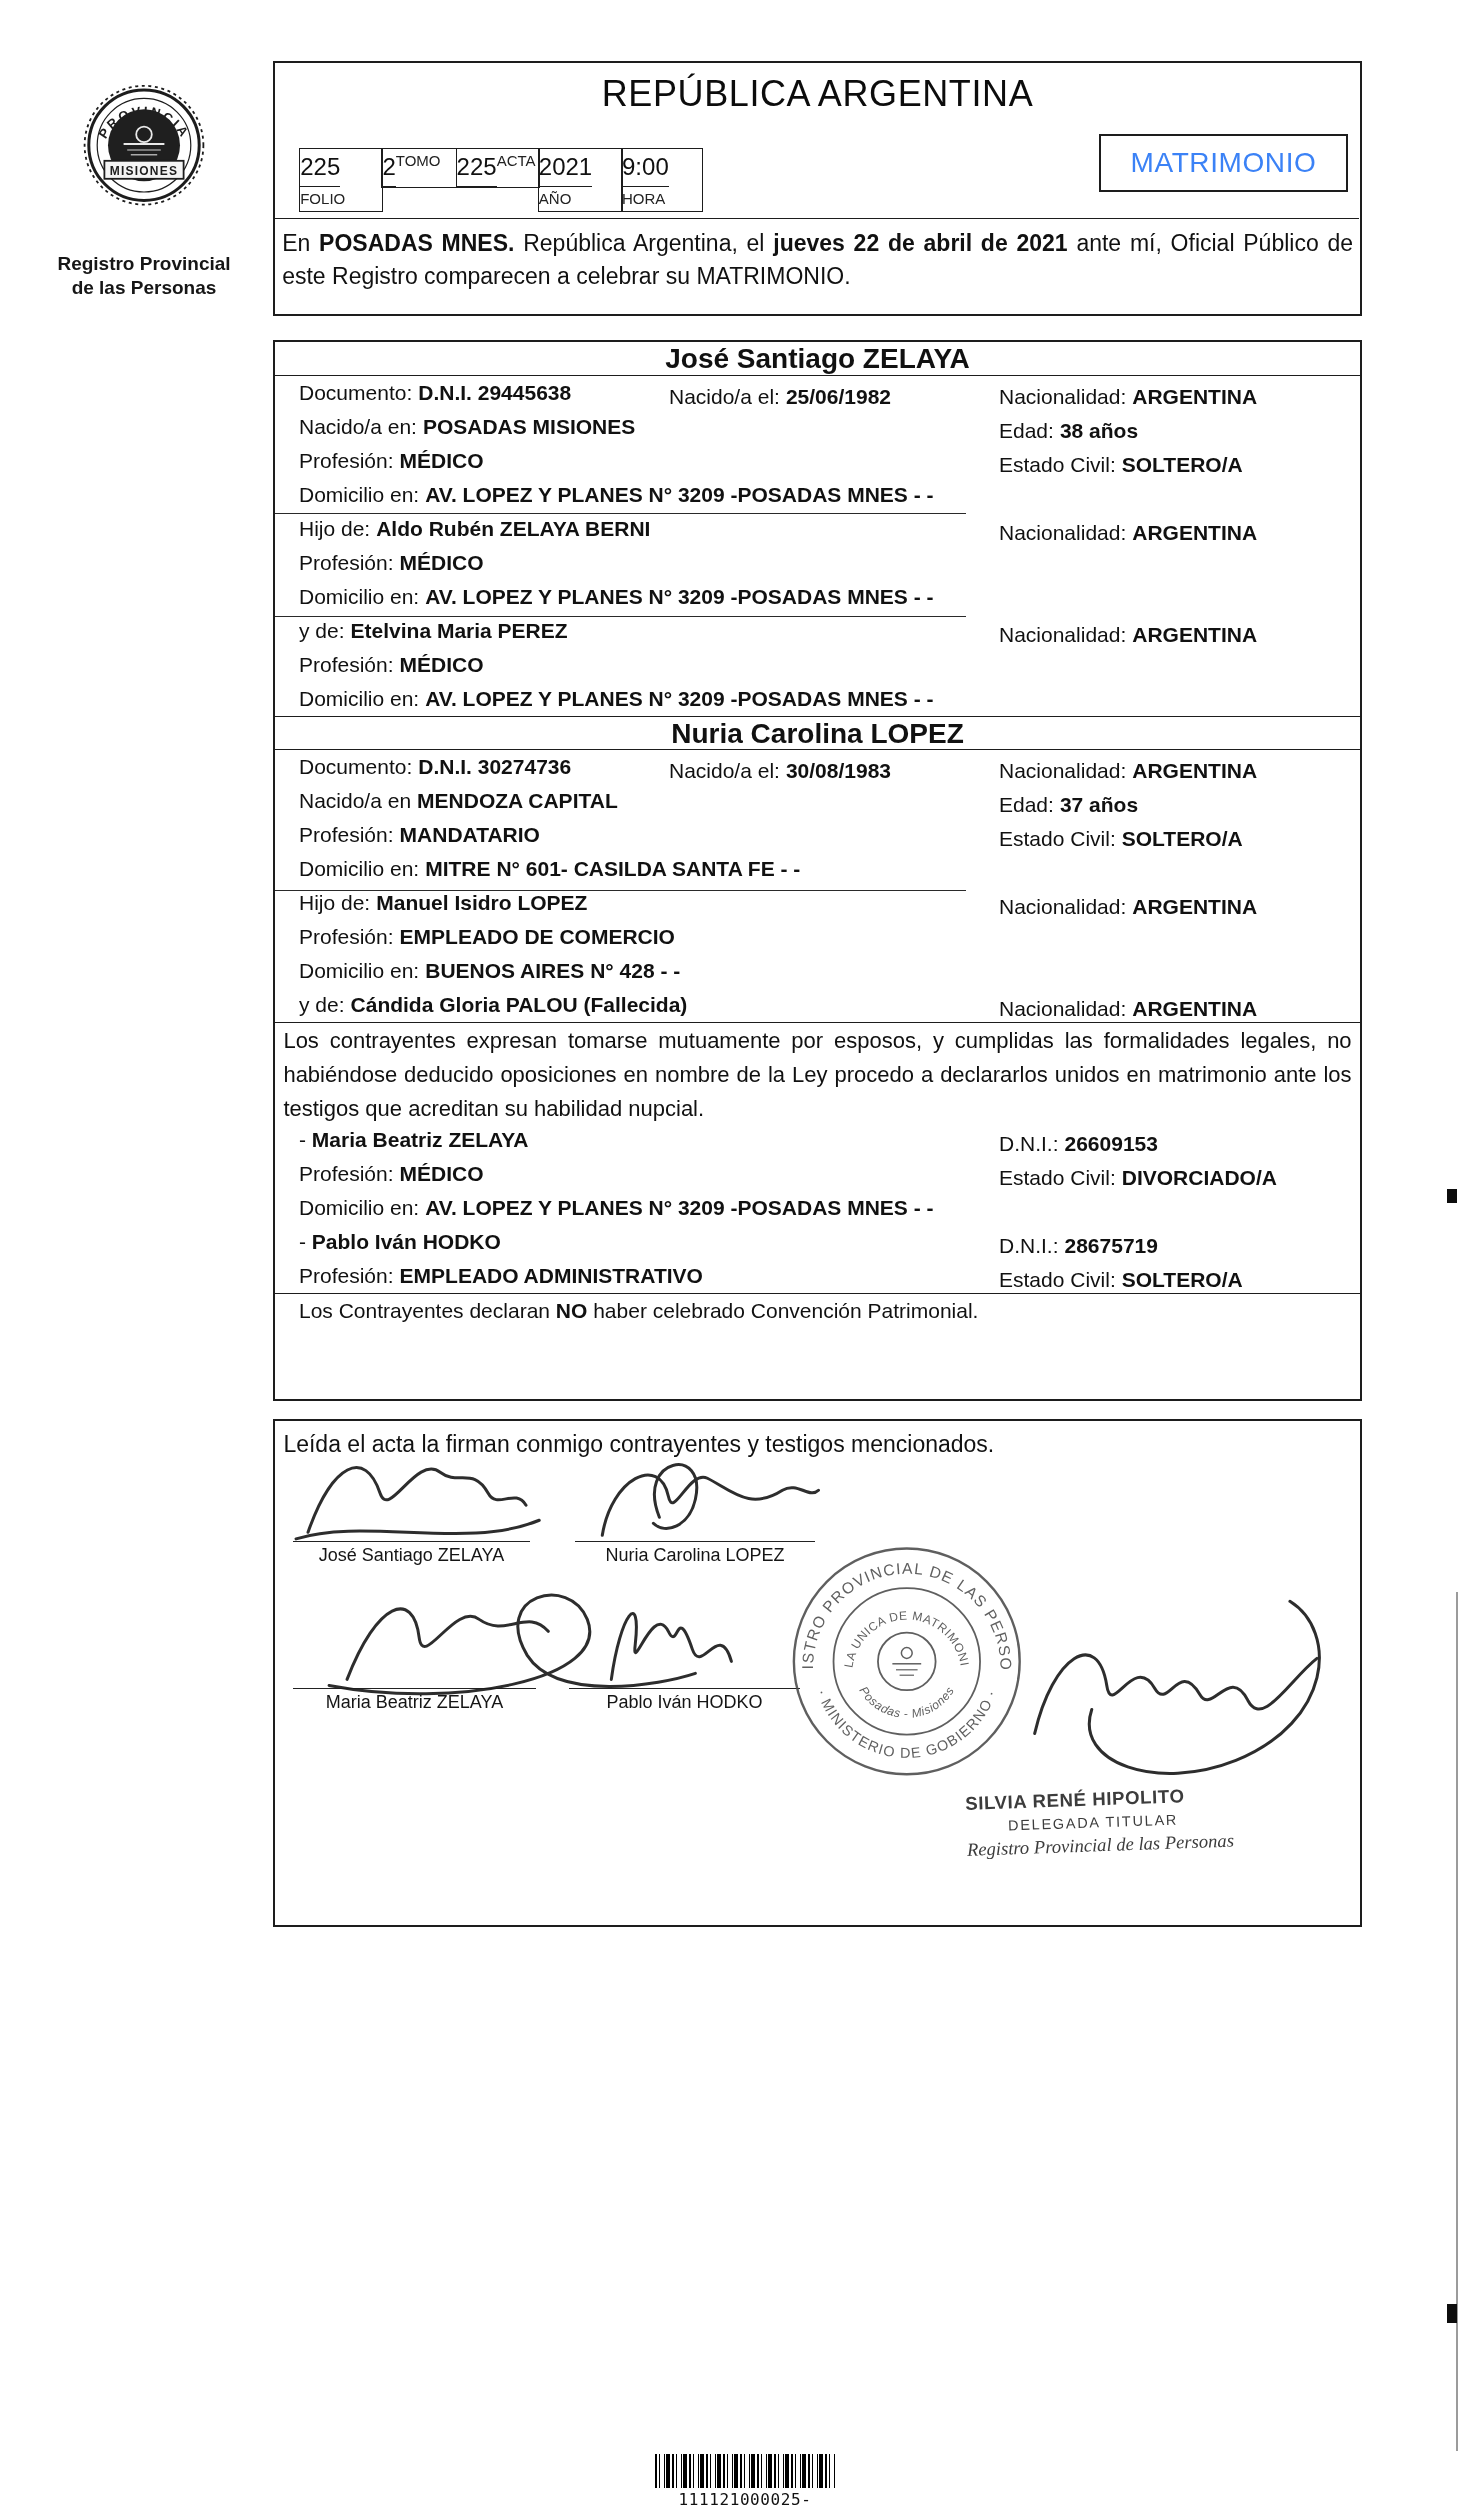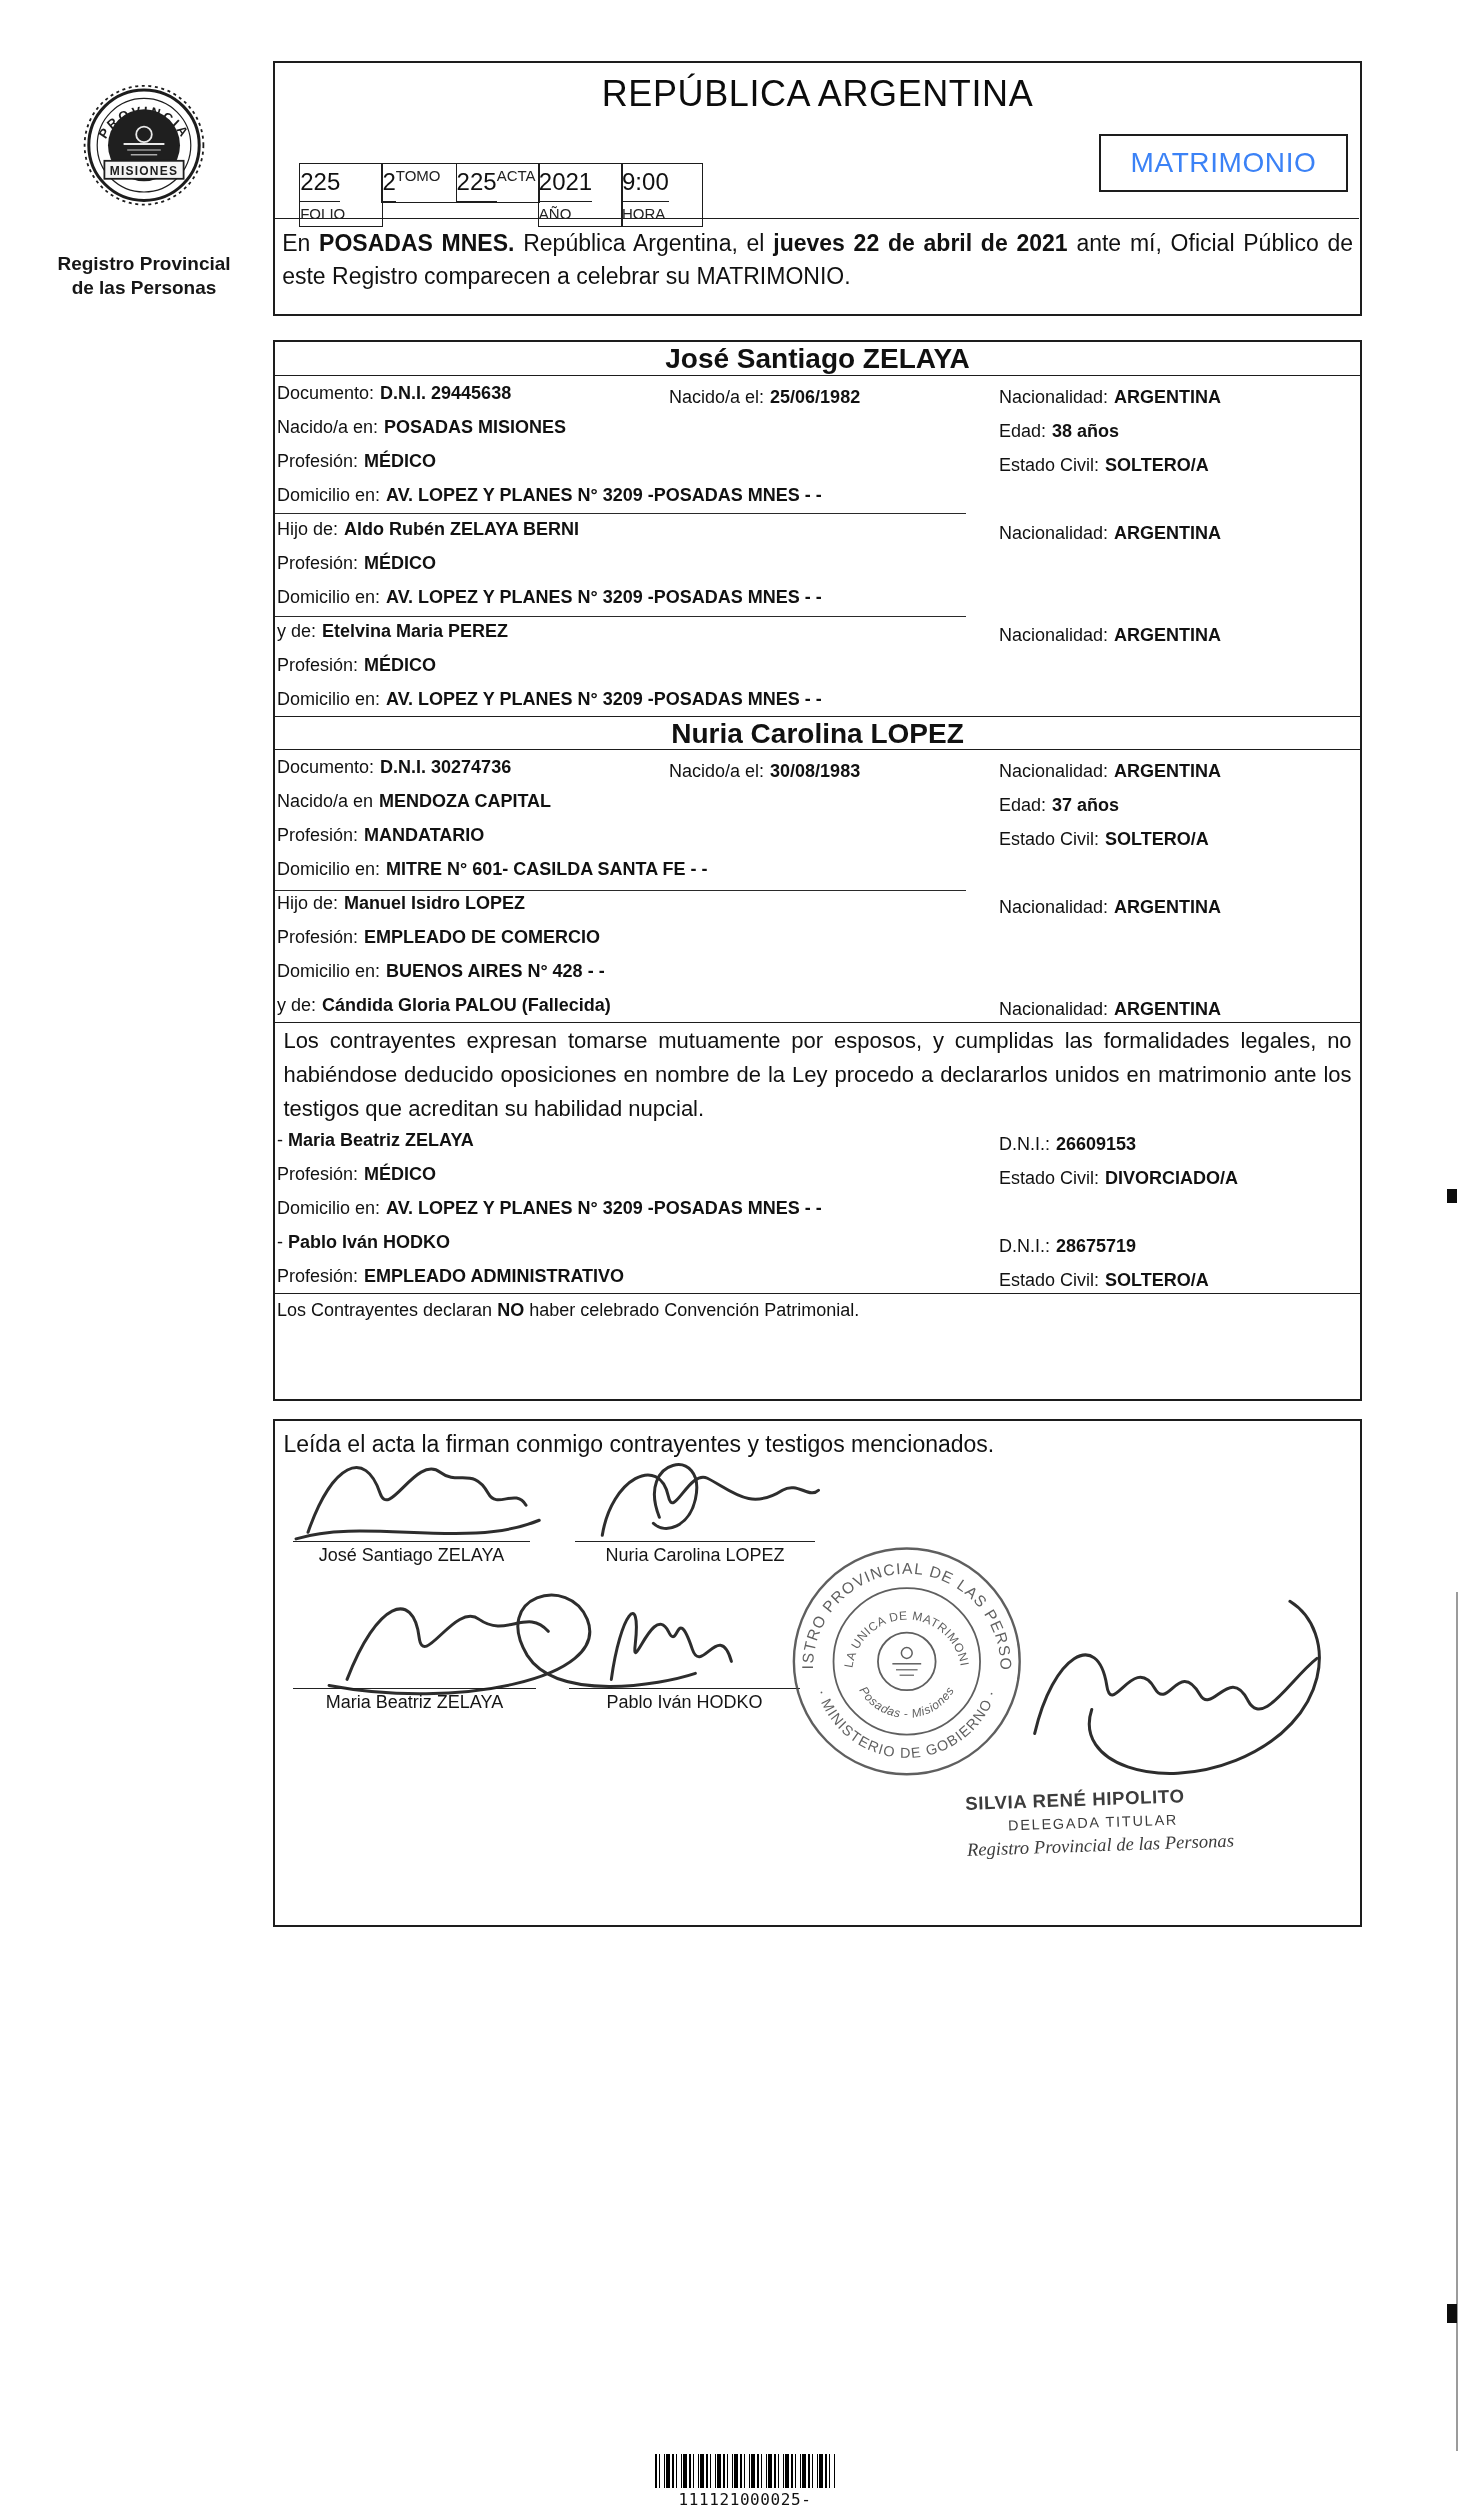--- a/index.html
+++ b/index.html
@@ -18,35 +18,35 @@
 
   
   .doc { position:absolute; left:273px; top:61px; width:1089px; }
   .box { position:absolute; left:0; width:1089px; border:2.4px solid #1d1d1d; background:#fff; }
   .boxA { top:0; height:255px; }
   .boxB { top:279px; height:1061px; }
   .boxC { top:1351px; height:508px;margin-top:7px; }
 
   
   .title { text-align:center; font-size:36px; letter-spacing:0.6px; padding-top:9.6px; font-weight:400; color:#0c0c0c; }
-  .registry { position:absolute; left:26px; top:100px; border-collapse:collapse; }
+  .registry { position:absolute; left:26px; top:85px; border-collapse:collapse; }
   .registry div { float:left; }
   .reg-col { border:1.8px solid #1d1d1d; margin-left:-1.8px; }
   .reg-val { height:38px; line-height:36px; text-align:center; font-size:24px; border-bottom:1.8px solid #1d1d1d; }
   .reg-lbl { height:24px; line-height:23px; text-align:center; font-size:15px; color:#222; }
   .act-box { position:absolute; left:824px; top:71px; width:249px; height:58px; border:2.4px solid #1d1d1d;
     text-align:center; line-height:53px; font-size:28px; letter-spacing:0.6px; color:#3b82f6; }
   .intro { position:absolute; left:0; top:155px; width:1084px; border-top:1.8px solid #1d1d1d;
     font-size:23px; line-height:33px; padding:8.4px 6px 0 7.2px; text-align:justify; }
 
   
   .sec-header { height:34px; line-height:34px; text-align:center; font-size:28px; font-weight:bold;
     border-bottom:1.8px solid #1d1d1d; }
   .sec-header.topline { border-top:1.8px solid #1d1d1d; }
-  .row { position:relative; height:34px; line-height:34px; font-size:18px; padding-left:2px; white-space:nowrap; }
+  .row { position:relative; height:34px; line-height:34px; font-size:21px; padding-left:24px; white-space:nowrap; }
   .row .lbl { margin-right:6px; }
   .pos { position:absolute; top:4px; }
   .pos.mid { left:394px; }
   .pos.right { left:724px; }
   .rule-partial { position:absolute; left:0; width:691px; height:0; border-top:1.8px solid #2a2a2a; }
   .para { border-top:1.8px solid #1d1d1d; height:101px; font-size:22px; line-height:34px;
     padding:1.2px 8.4px 0 8.4px; text-align:justify; }
   .decl-block { border-top:1.8px solid #1d1d1d; }
   .decl-block .row { height:33px; line-height:33px; }
 

